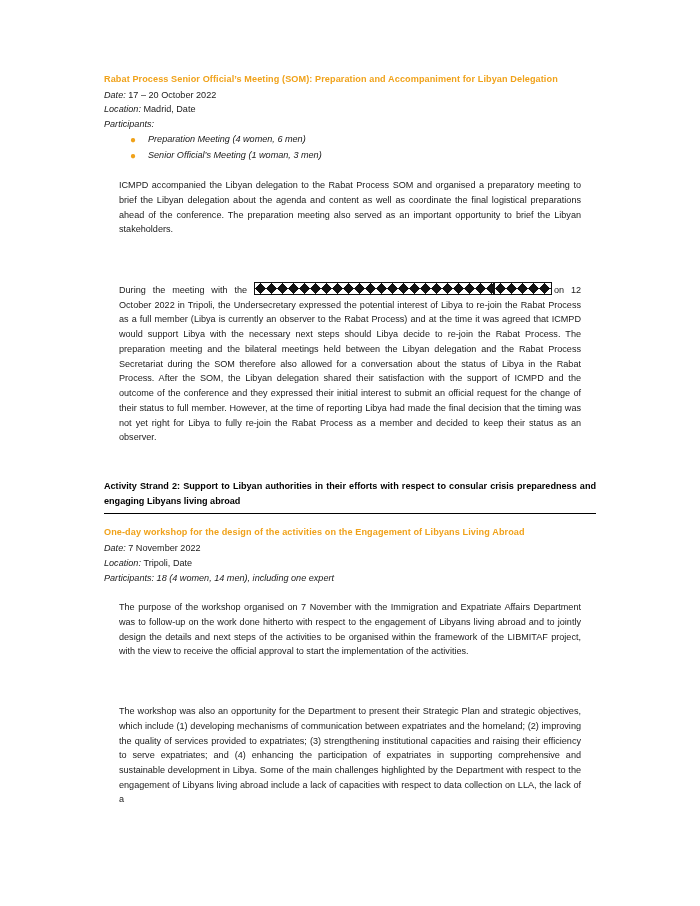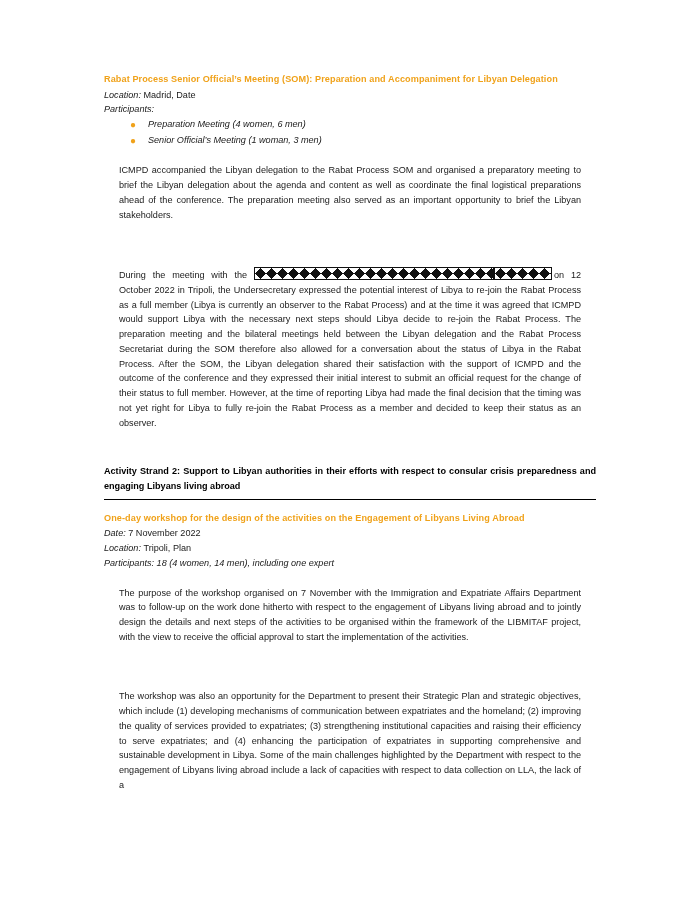--- a/index.html
+++ b/index.html
@@ -98,20 +98,24 @@
 </head>
 <body>
 
 <div class="page">
   <div class="doc">
 
     <div>
       <p class="heading-orange">Rabat Process Senior Official’s Meeting (SOM): Preparation and Accompaniment for Libyan Delegation</p>
 
       <p class="meta">
+        <span>Date:</span>
+        <span class="val">17 – 20 October 2022</span>
+      </p>
+      <p class="meta">
         <span>Location:</span>
         <span class="val">Madrid, Date</span>
       </p>
       <p class="meta">
         <span>Participants:</span>
       </p>
 
       <ul class="bullets">
         <li>
           <span class="dot">●</span>
@@ -137,21 +141,21 @@
       <hr class="section-rule">
 
       <p class="heading-orange">One-day workshop for the design of the activities on the Engagement of Libyans Living Abroad</p>
 
       <p class="meta">
         <span>Date:</span>
         <span class="val">7 November 2022</span>
       </p>
       <p class="meta">
         <span>Location:</span>
-        <span class="val">Tripoli, Plan</span>
+        <span class="val">Tripoli, Date</span>
       </p>
       <p class="meta italic-all">
         <span>Participants:</span>
         <span class="val">18 (4 women, 14 men), including one expert</span>
       </p>
 
       <p class="body">The purpose of the workshop organised on 7 November with the Immigration and Expatriate Affairs Department was to follow-up on the work done hitherto with respect to the engagement of Libyans living abroad and to jointly design the details and next steps of the activities to be organised within the framework of the LIBMITAF project, with the view to receive the official approval to start the implementation of the activities.</p>
 
       <div class="gap-md"></div>
 

